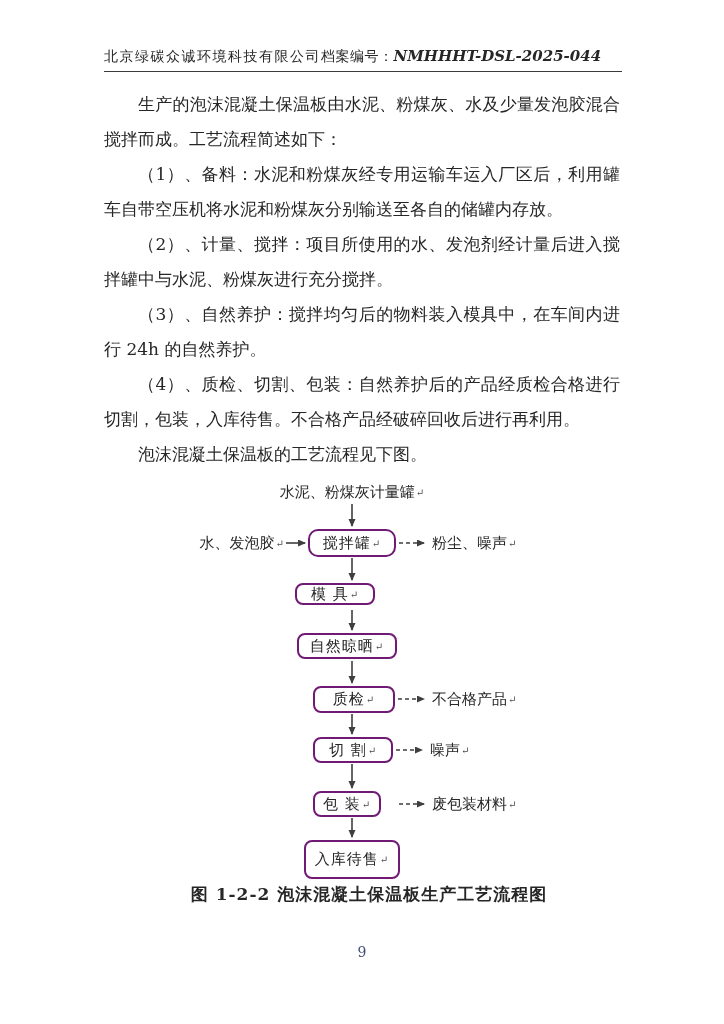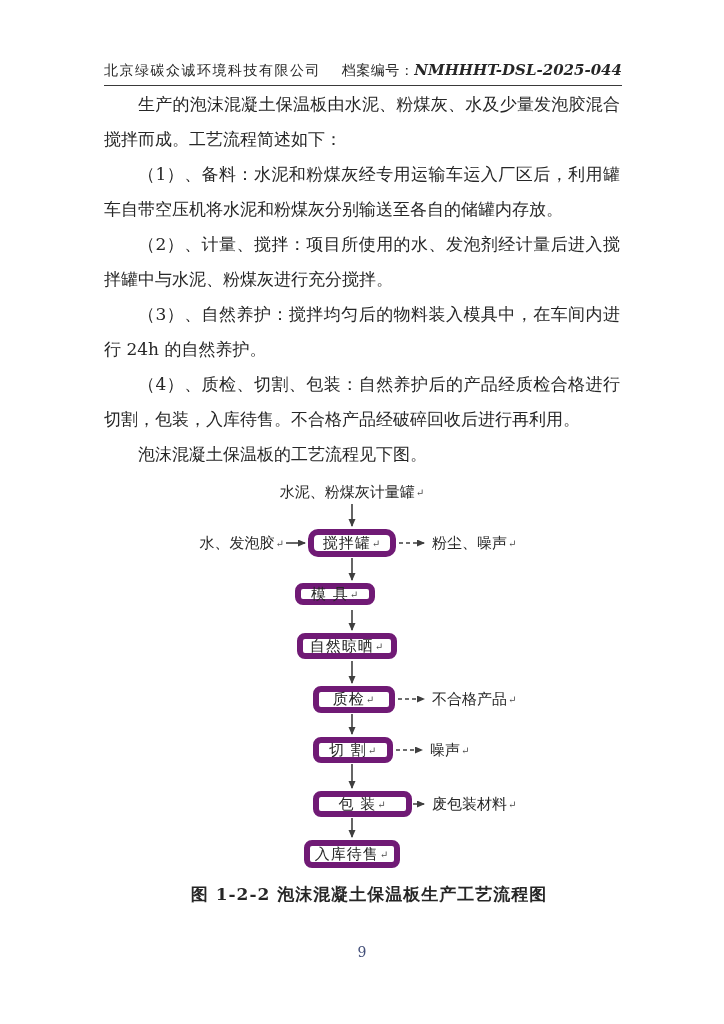--- a/index.html
+++ b/index.html
@@ -3,48 +3,48 @@
 <meta charset="utf-8">
 <style>
   html,body { margin:0; padding:0; background:#ffffff; }
   .page {
     position:relative; width:724px; height:1024px; background:#ffffff;
     font-family:"DejaVu Serif","Liberation Serif",serif; color:#262626;
     overflow:hidden;
   }
   
   .header {
-    position:absolute; top:61px; left:104px; width:518px;
-    display:flex; justify-content:space-between; align-items:flex-end;
+    position:absolute; top:47px; left:104px; width:518px;
+    display:flex; align-items:flex-end;
     border-bottom:1.5px solid #3a3a3a; padding-bottom:5px; font-size:14px;
   }
   .company { letter-spacing:1.5px; }
   .docnum  { letter-spacing:0.5px; }
   .docnum .num { font-weight:bold; font-size:15px; letter-spacing:0;font-style:italic; }
   
   .bodytext {
     position:absolute; top:87px; left:104px; width:516px;
     font-size:17px; line-height:35px; text-align:justify; text-justify:inter-ideograph;
   }
   .para { margin:0; text-indent:2em; }
   
   .flowchart { position:absolute; top:480px; left:0; width:724px; height:400px; font-size:15px; }
   .arrows { position:absolute; top:0; left:0; }
   .fbox {
-    position:absolute; box-sizing:border-box; border:6px solid #701a75; border-radius:8px;
+    position:absolute; box-sizing:border-box; border:2px solid #701a75; border-radius:8px;
     background:#fff; display:flex; align-items:center; justify-content:center;
     white-space:nowrap; letter-spacing:1px;
   }
   .fbox-mixing     { left:308px; top:49px;  width:88px;  height:28px; border-radius:10px; }
   .fbox-mold       { left:295px; top:103px; width:80px;  height:22px; }
   .fbox-drying     { left:297px; top:153px; width:100px; height:26px; }
   .fbox-inspection { left:313px; top:206px; width:82px;  height:27px; }
   .fbox-cutting    { left:313px; top:257px; width:80px;  height:26px; }
-  .fbox-packing    { left:313px; top:311px; width:99px;  height:26px; }
-  .fbox-storage    { left:304px; top:360px; width:96px;  height:28px; }
+  .fbox-packing    { left:313px; top:311px; width:68px;  height:26px; }
+  .fbox-storage    { left:304px; top:360px; width:96px;  height:39px; }
   .flabel { position:absolute; white-space:nowrap; line-height:18px; }
   .flabel-top   { left:352px; top:3px; transform:translateX(-50%); }
   .flabel-input { right:440px; top:54px; }
   .flabel-out1  { left:432px; top:54px; }
   .flabel-out2  { left:432px; top:210px; }
   .flabel-out3  { left:430px; top:261px; }
   .flabel-out4  { left:432px; top:315px; }
   .pmark { font-size:10px; color:#4a4a4a; margin-left:1px; vertical-align:1px; }
   
   .caption {

